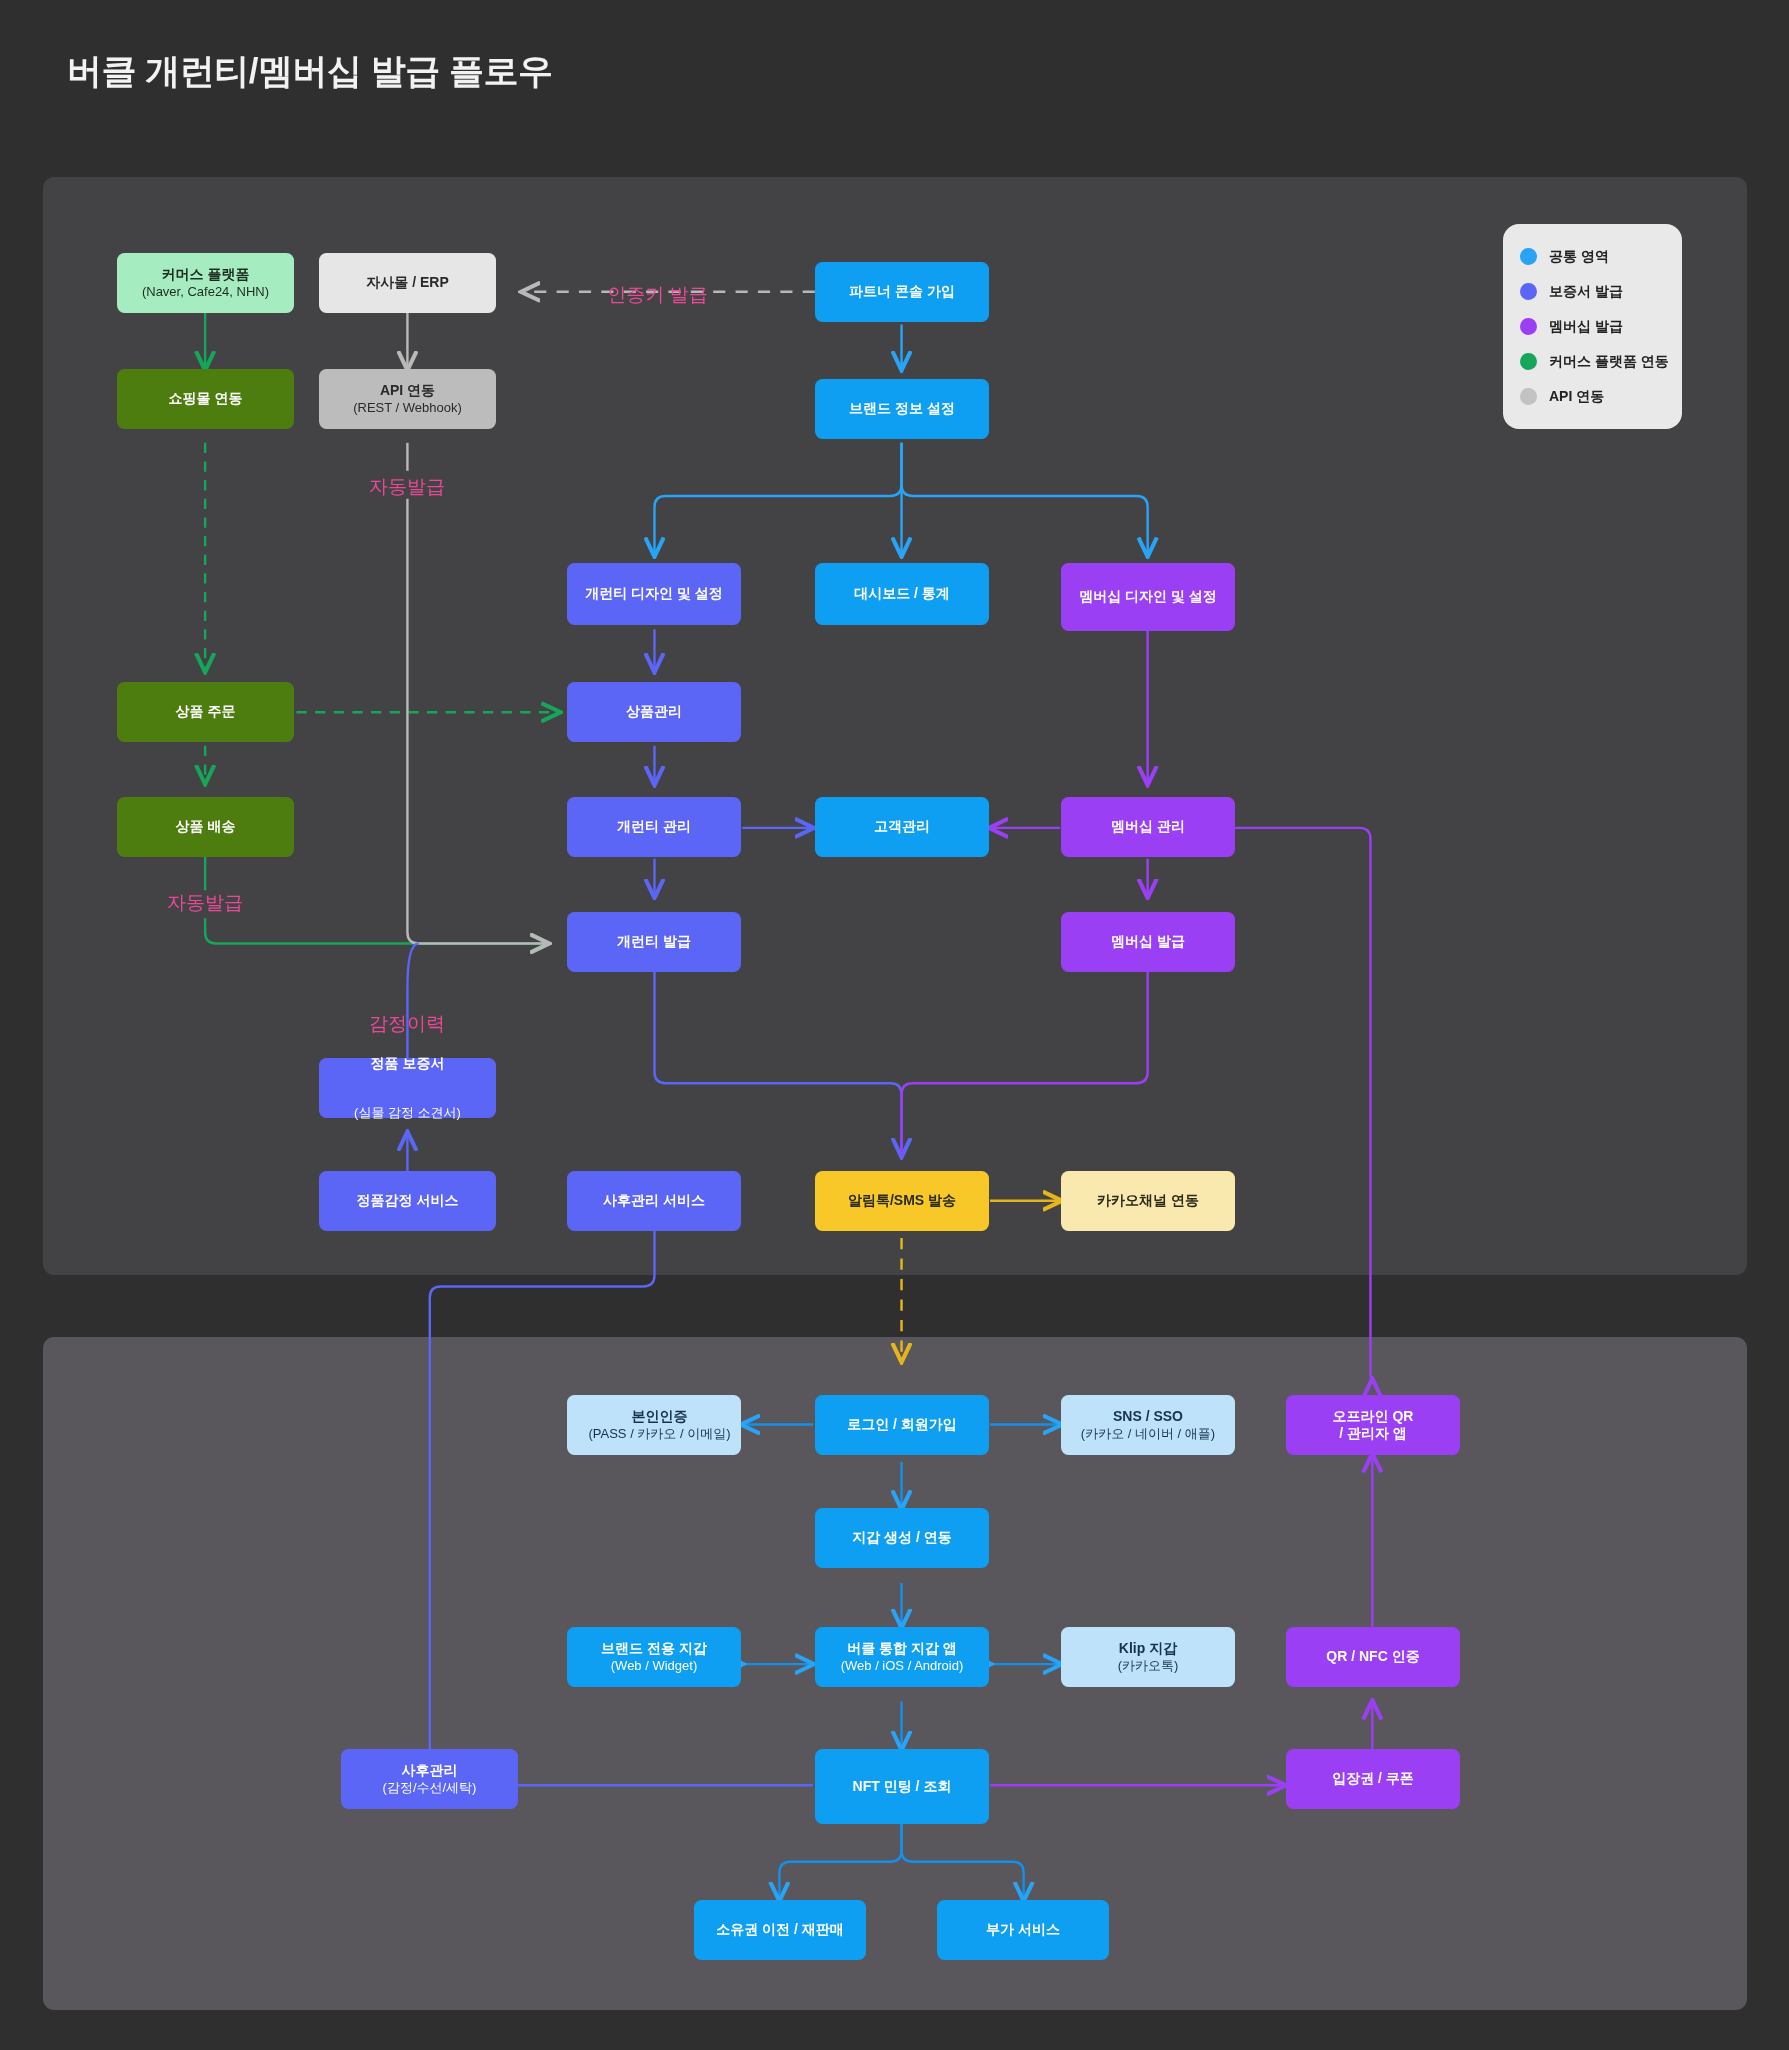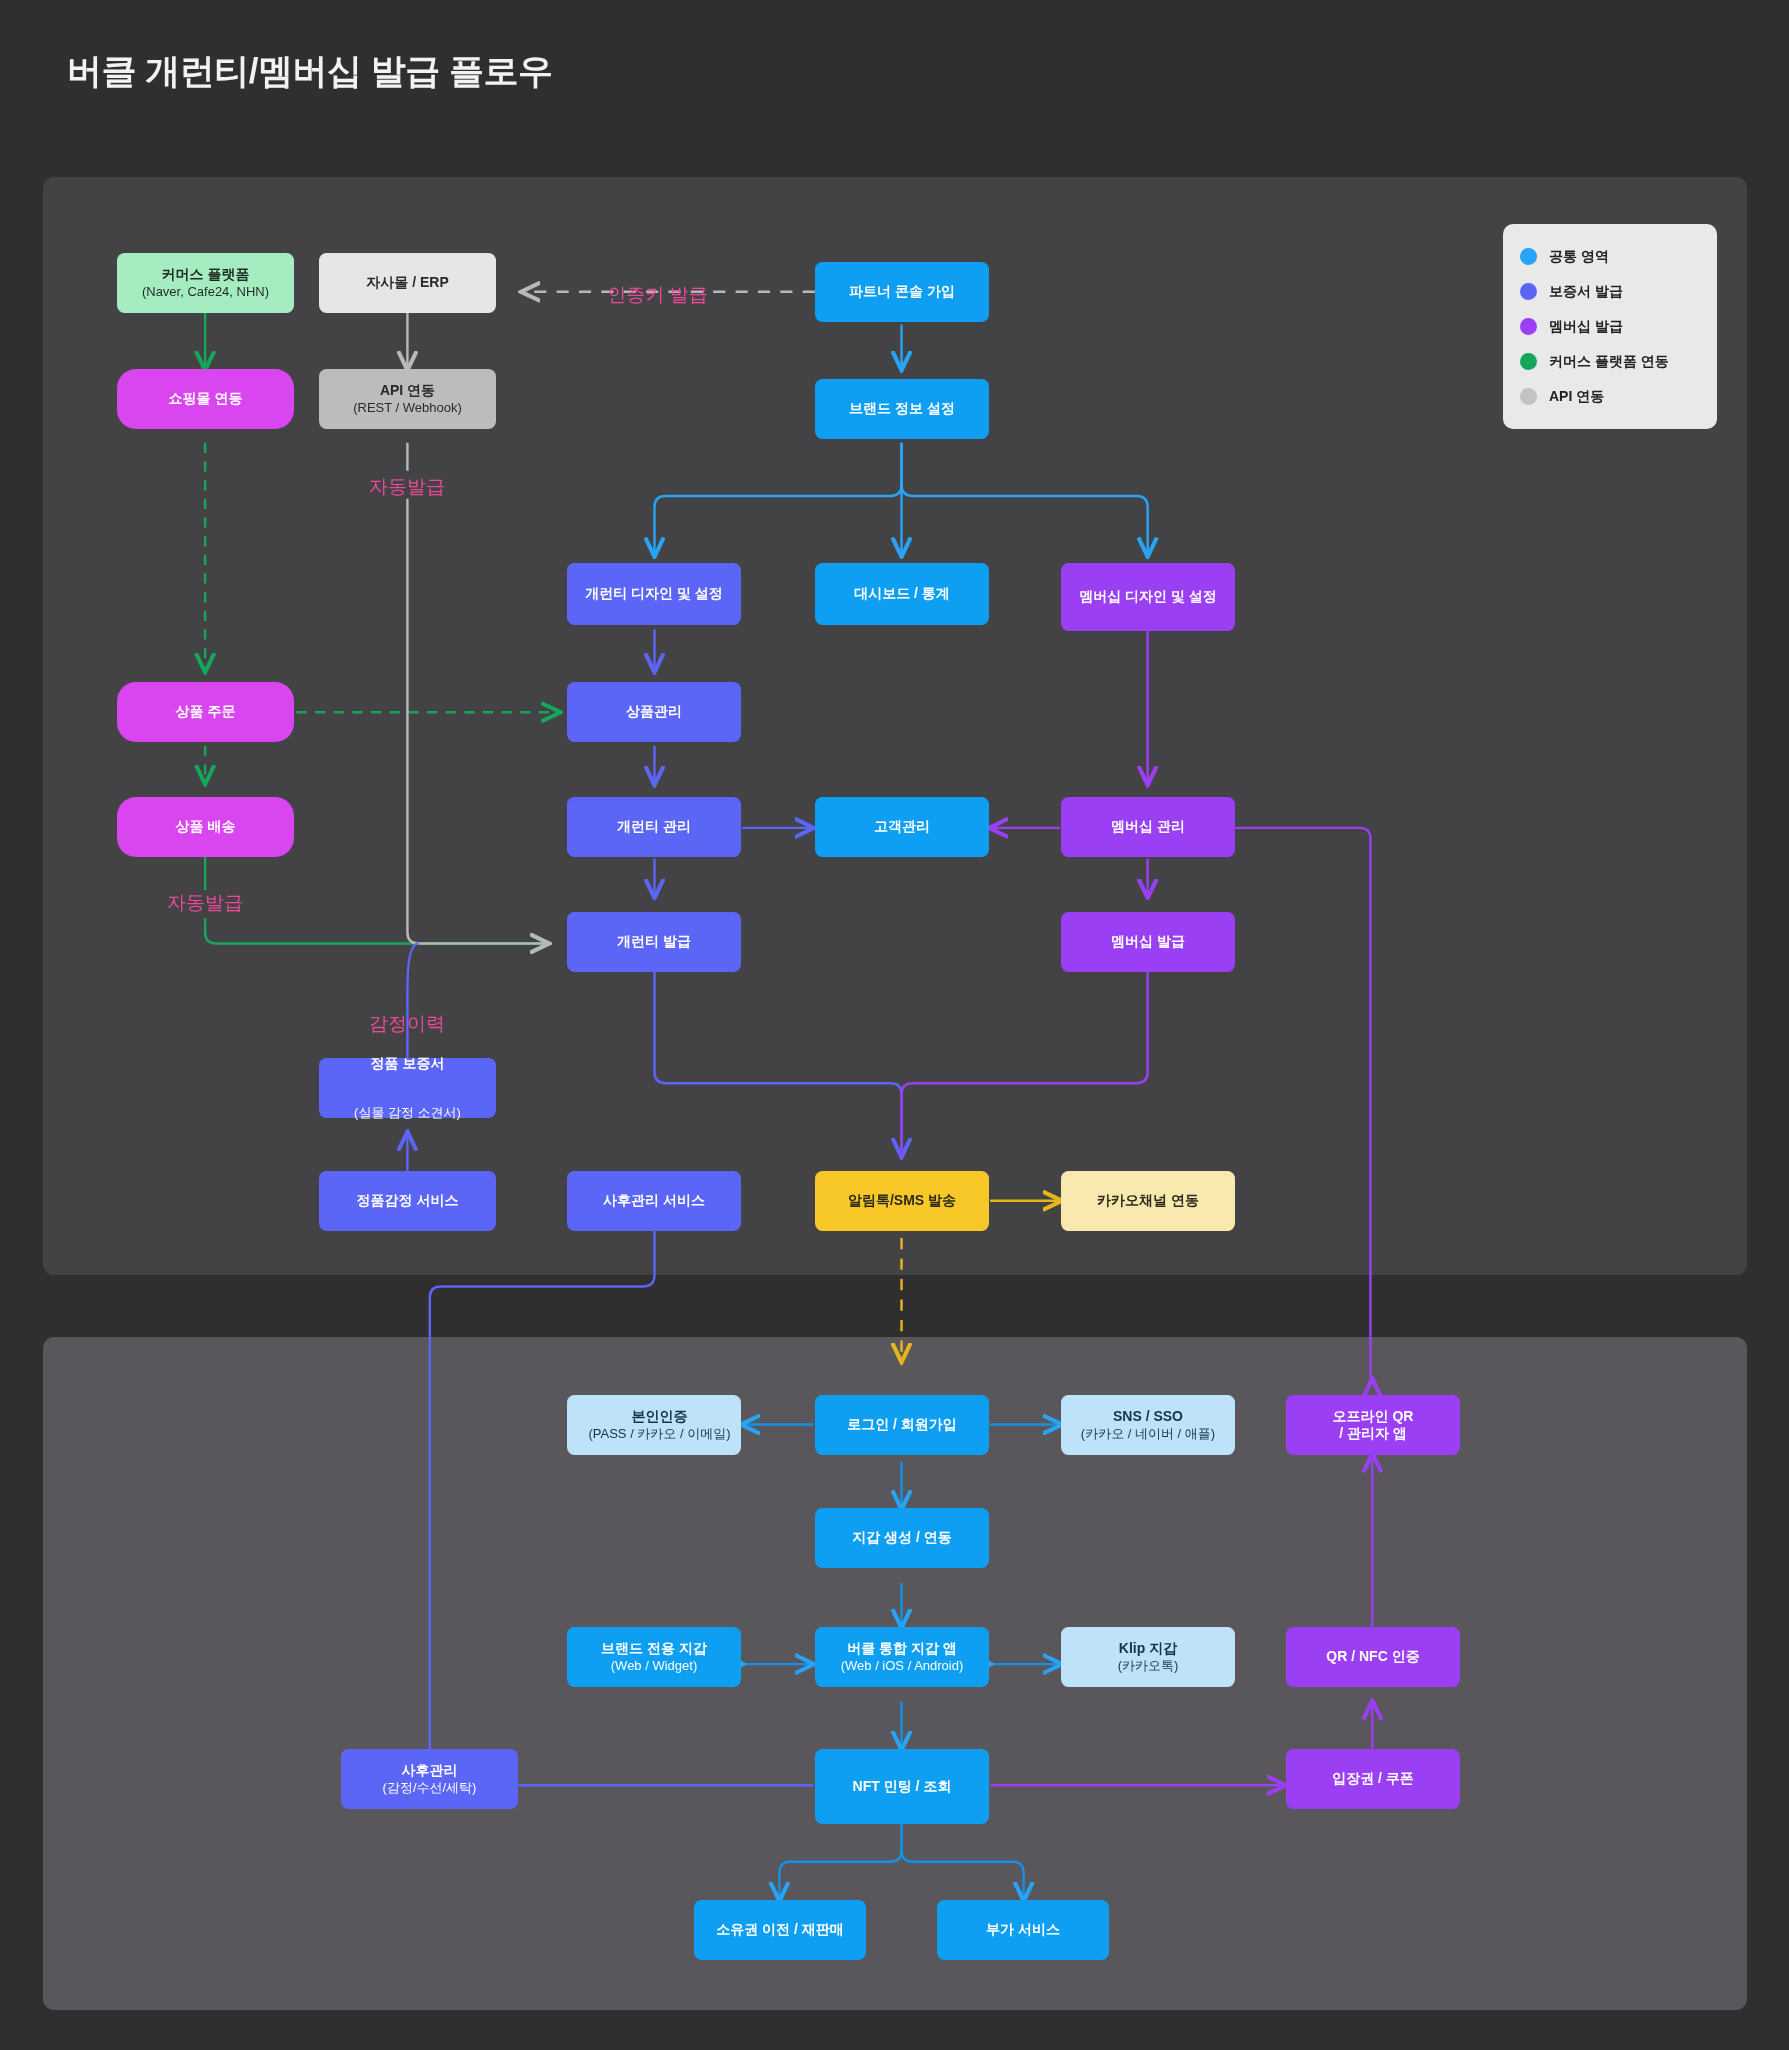--- a/index.html
+++ b/index.html
@@ -34,42 +34,42 @@
     text-align:center;
     line-height:1.25;
   }
   .node .l1 { font-weight:bold; font-size:14px; }
   .node .l2 { font-size:13px; font-weight:normal; }
 
   
   .c-cyan    { background:#0e9ff2; color:#ffffff; }
   .c-indigo  { background:#5b65f6; color:#ffffff; }
   .c-purple2 { background:#9b3ff5; color:#ffffff; }
-  .c-green   { background:#d946ef; color:#ffffff;border-radius:19px; }
+  .c-green   { background:#4d7c0f; color:#ffffff; }
   .c-greenlt { background:#a5edc0; color:#1e2b22; }
   .c-gray    { background:#e6e6e6; color:#2a2a2a;align-items:center; }
   .c-gray2   { background:#bcbcbc; color:#2a2a2a; }
   .c-yellow  { background:#f8c828; color:#2a2a1a; }
   .c-yellowlt{ background:#fae9ae; color:#2a2a1a; }
   .c-cyanlt  { background:#bfe2fb; color:#16334a; }
 
   .edge-label {
     position:absolute;
     color:#ec4899;
     font-size:19px;
     white-space:nowrap;
     text-align:center;
   }
 
   #legend {
     position:absolute;
     left:1503px; top:224px;
-    width:214px;
+    width:179px;
     background:#e9e9e9;
-    border-radius:10px;
+    border-radius:16px;
     padding:15px 17px;
   }
   #legend .row { display:flex; align-items:center; height:35px; }
   #legend .dot { width:17px; height:17px; border-radius:50%; margin-right:12px; flex:none; }
   #legend .lbl { font-size:14px; font-weight:bold; color:#222; white-space:nowrap; }
 </style>
 </head>
 <body>
 
 <div class="panel" id="panel-top"></div>

